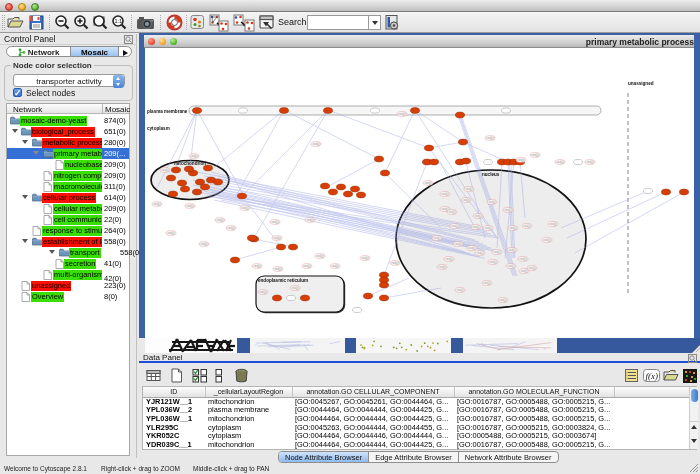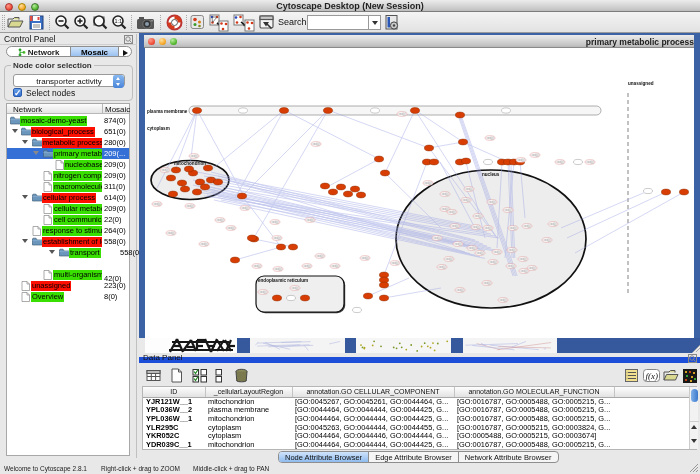--- a/index.html
+++ b/index.html
@@ -34,21 +34,21 @@
 #treehead{position:absolute;left:0;top:0;width:122px;height:10px;background:linear-gradient(#fdfdfd,#e4e4e4);border-bottom:1px solid #b8b8b8;font-size:8px;color:#111}
 #treerows{position:absolute;left:0;top:11px;width:122px;height:340px}
 
 #mainwin{position:absolute;left:139px;top:33px;width:561px;height:305px;background:#3a62a5}
 #mw-title{position:absolute;left:5px;top:2px;width:550px;height:13px;background:linear-gradient(#ececec,#c4c4c4 85%,#b5b5b5);border-bottom:1px solid #8a8a8a}
 #mw-title .txt{position:absolute;left:0;right:0;top:1.5px;text-align:right;font-size:8.5px;font-weight:bold;color:#222}
 #mw-canvas{position:absolute;left:6px;top:15px;width:549px;height:290px;background:#fff;overflow:hidden}
 #mw-band{position:absolute;left:139px;top:338px;width:561px;height:15px;overflow:hidden}
 
 #datapanel{position:absolute;left:139px;top:353px;width:561px;height:105px;background:#e8e8e8}
-#dp-head{position:absolute;left:0;top:0;width:561px;height:10px;font-size:8px;color:#111;padding-left:4px;line-height:10px;border-bottom:6px solid #1d4ed8}
+#dp-head{position:absolute;left:0;top:0;width:561px;height:10px;font-size:8px;color:#111;padding-left:4px;line-height:10px;border-bottom:2px solid #1d4ed8}
 #dp-tools{position:absolute;left:3px;top:12px;width:555px;height:21px}
 #dp-table{position:absolute;left:3px;top:33px;width:555px;height:64px;background:#fff;border:1px solid #b5b5b5}
 table.dt{border-collapse:collapse;table-layout:fixed;width:546px;font-size:7.4px}
 table.dt th{height:10px;background:linear-gradient(#fdfdfd,#e2e2e2);border-right:1px solid #c4c4c4;border-bottom:1px solid #a8a8a8;font-weight:normal;font-size:7px;color:#111;overflow:hidden;white-space:nowrap}
 table.dt td{height:8.7px;max-height:8.7px;line-height:8.7px;overflow:hidden;white-space:nowrap;color:#000;padding:0 0 0 3px}
 td.c1{font-weight:bold}
 .colID{width:62px}.colRG{width:87px}.colCC{width:162px}.colMF{width:160px}.colE{width:75px}
 #dp-scroll{position:absolute;left:546px;top:0px;width:9px;height:62px;background:#f2f2f2;border-left:1px solid #ccc}
 #dp-thumb{position:absolute;left:1px;top:2px;width:7px;height:13px;border-radius:3.5px;background:linear-gradient(90deg,#7fb0e8,#3b78cc)}
 #dp-sbtns{position:absolute;left:0;top:34px;width:9px;height:28px;border-top:1px solid #ccc}
@@ -61,21 +61,20 @@
 #statusbar{position:absolute;left:0;top:458px;width:700px;height:16px;background:#e8e8e8}
 #statusbar span{position:absolute;top:7px;font-size:6.5px;color:#222}
 .light{position:absolute;border-radius:50%;}
 </style></head>
 <body>
 <div id="app">
 <div id="titlebar">
   <div class="light" style="left:5px;top:2.5px;width:8px;height:8px;background:radial-gradient(circle at 35% 30%,#ff9a8a,#ee4b36 65%,#b2281a);border:0.5px solid #a33"></div>
   <div class="light" style="left:18px;top:2.5px;width:8px;height:8px;background:radial-gradient(circle at 35% 30%,#ffe0a0,#f5a623 65%,#c07d10);border:0.5px solid #a80"></div>
   <div class="light" style="left:31px;top:2.5px;width:8px;height:8px;background:radial-gradient(circle at 35% 30%,#b8eea0,#52b62c 65%,#2f8513);border:0.5px solid #473"></div>
-  <div class="txt">Cytoscape Desktop (New Session)</div>
 </div>
 <div id="toolbar">
   <div class="tsep" style="left:2px"></div>
       <div class="tsep" style="left:4px"></div>
   <div class="ticon" style="left:7px;width:17px;height:17px">
         <svg style="display:block" width="17" height="17" viewBox="0 0 17 17">
           <path d="M1,5 L6,5 L7.5,3.5 L12,3.5 L12,5.5 M1,5 L1,13 L13,13 L16,7 L4,7 L1,13" fill="#d8d890" stroke="#555" stroke-width="1"></path>
         </svg>
       </div>
   <div class="ticon" style="left:28px;width:17px;height:17px">
@@ -356,20 +355,30 @@
 <div style="position:absolute;left:16px;top:132px;width:124px;height:11px">
             <div style="position:absolute;left:26px;top:3px;width:0;height:0;border-left:3.5px solid transparent;border-right:3.5px solid transparent;border-top:4.5px solid #555"></div>
             <div style="position:absolute;left:36px;top:0.5px">
               <svg width="11" height="9" viewBox="0 0 11 9" style="display:block">
                 <path d="M0.5,2 L0.5,8 L10.5,8 L10.5,3 L5,3 L4,1.2 L1,1.2 Z" fill="#6b96bc" stroke="#44617c" stroke-width="0.7"></path>
                 <path d="M0.5,3.6 L10.5,3.6" stroke="#87add1" stroke-width="0.8"></path>
               </svg>
             </div>
             <div style="position:absolute;left:46px;top:0.5px;height:10px;max-width:49px;overflow:hidden;background:#3adf02;color:#000;font-size:7.5px;line-height:10px;white-space:nowrap;padding:0 1px">transport</div>
             <div style="position:absolute;left:97px;top:0.5px;font-size:7.5px;line-height:10px;color:#000">558(0)</div>
+          </div>
+<div style="position:absolute;left:0;top:143px;width:124px;height:11px">
+            <div style="position:absolute;left:48px;top:0.5px">
+              <svg width="9" height="10" viewBox="0 0 9 10" style="display:block">
+                <path d="M1,0.5 L6,0.5 L8.5,3 L8.5,9.5 L1,9.5 Z" fill="#fff" stroke="#888" stroke-width="0.7"></path>
+                <path d="M6,0.5 L6,3 L8.5,3" fill="none" stroke="#888" stroke-width="0.7"></path>
+              </svg>
+            </div>
+            <div style="position:absolute;left:57px;top:0.5px;height:10px;max-width:38px;overflow:hidden;background:#3adf02;color:#000;font-size:7.5px;line-height:10px;white-space:nowrap;padding:0 1px">secretion</div>
+            <div style="position:absolute;left:97px;top:0.5px;font-size:7.5px;line-height:10px;color:#000">41(0)</div>
           </div>
 <div style="position:absolute;left:0;top:154px;width:124px;height:11px">
             <div style="position:absolute;left:36px;top:0.5px">
               <svg width="9" height="10" viewBox="0 0 9 10" style="display:block">
                 <path d="M1,0.5 L6,0.5 L8.5,3 L8.5,9.5 L1,9.5 Z" fill="#fff" stroke="#888" stroke-width="0.7"></path>
                 <path d="M6,0.5 L6,3 L8.5,3" fill="none" stroke="#888" stroke-width="0.7"></path>
               </svg>
             </div>
             <div style="position:absolute;left:46px;top:0.5px;height:10px;max-width:49px;overflow:hidden;background:#3adf02;color:#000;font-size:7.5px;line-height:10px;white-space:nowrap;padding:0 1px">multi-organism pro</div>
             <div style="position:absolute;left:97px;top:5px;font-size:7.5px;line-height:10px;color:#000">42(0)</div>

